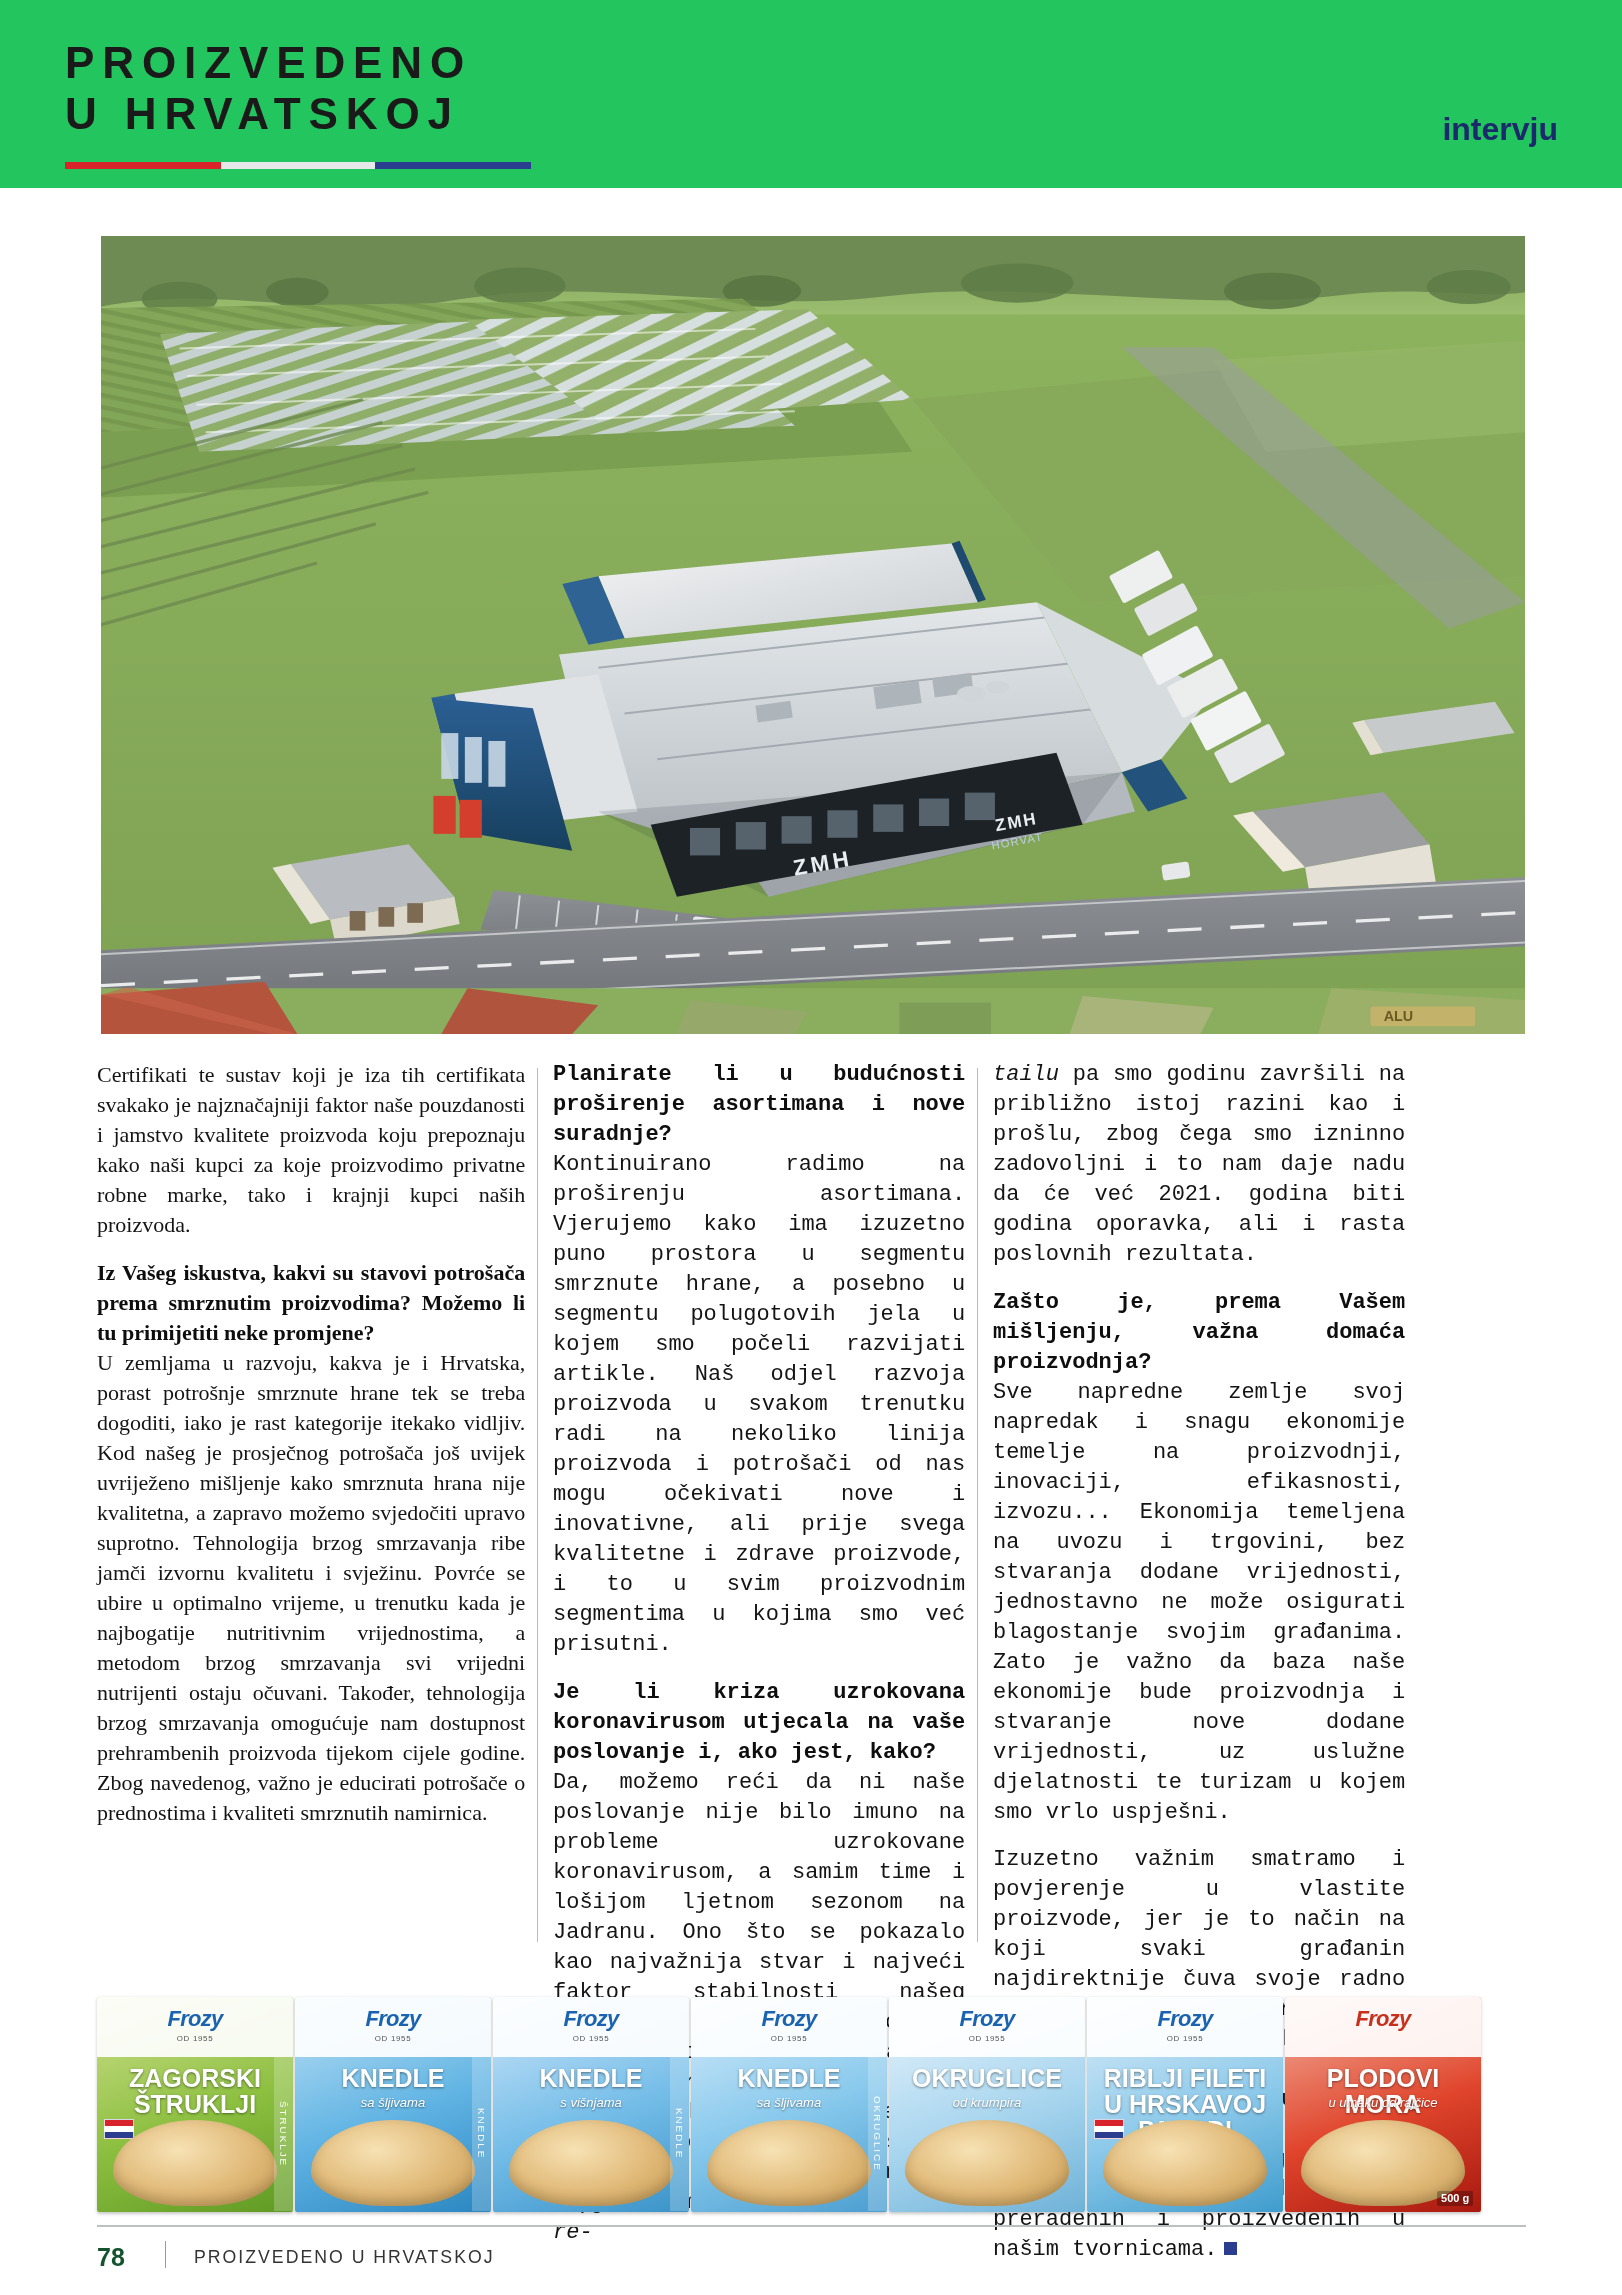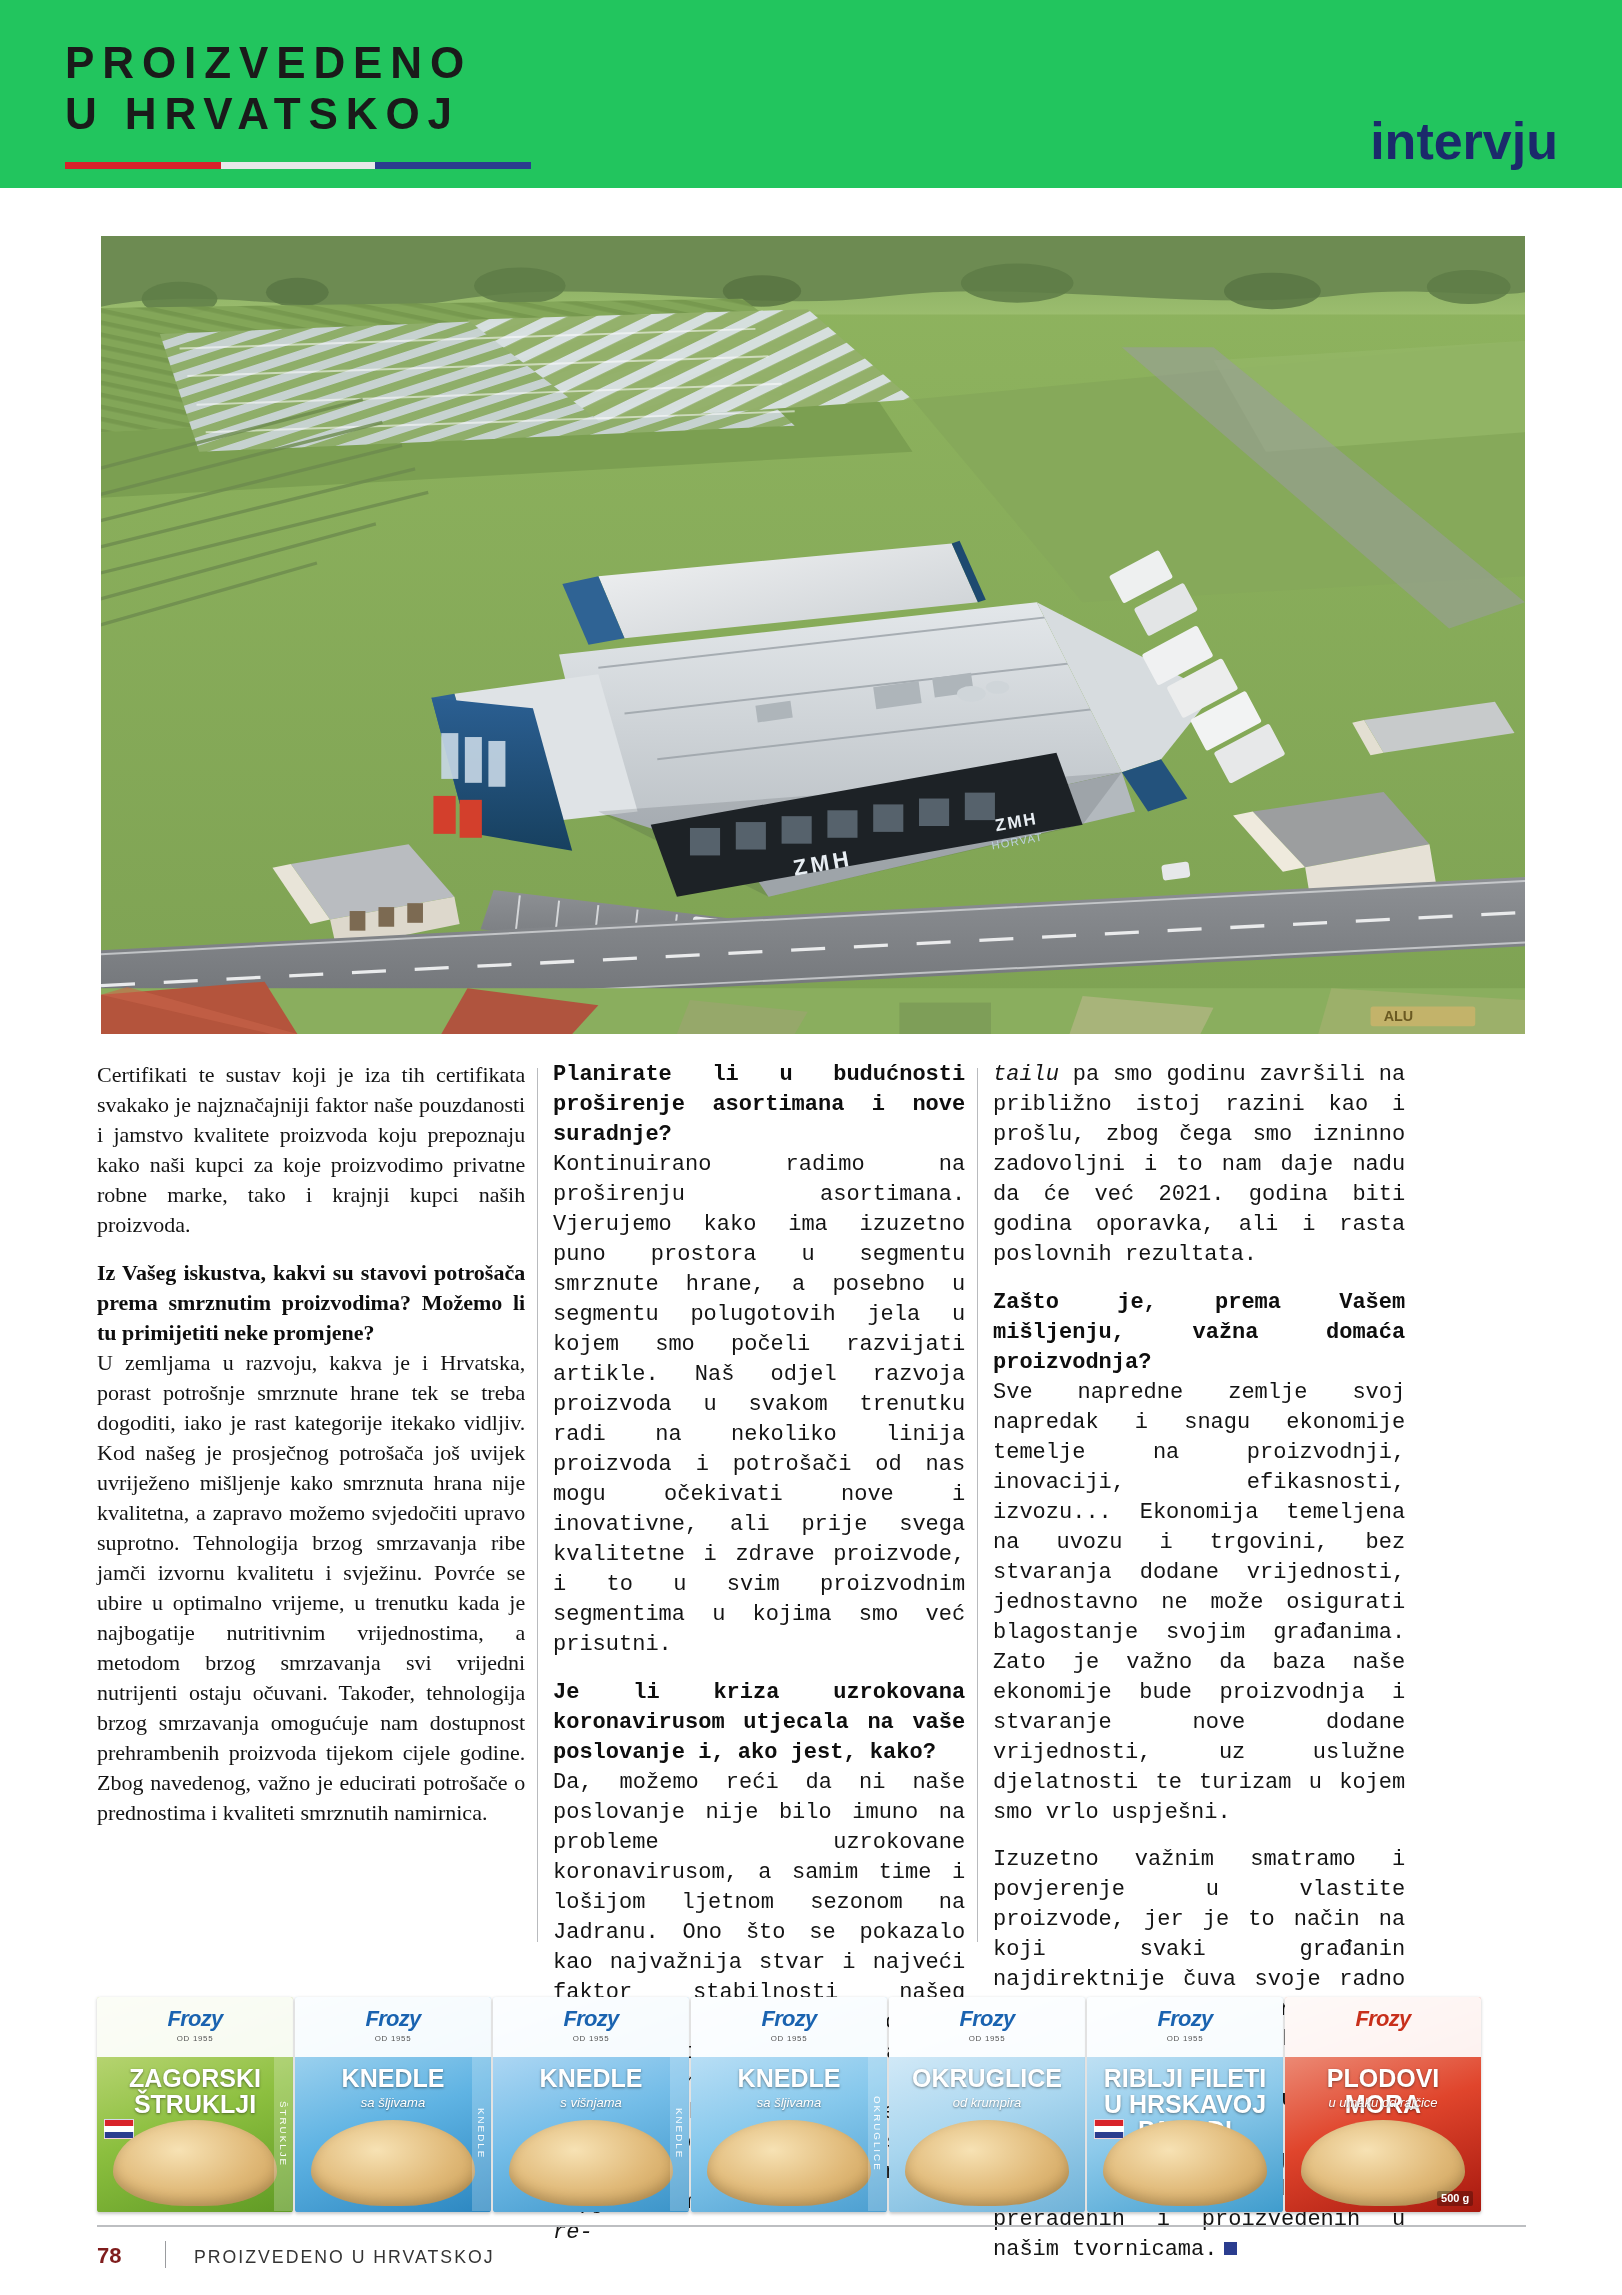--- a/index.html
+++ b/index.html
@@ -45,21 +45,21 @@
   }
   .rule-group > div { height: 7.2px; }
   .rule-red   { width: 33.4%; background: #d8232a; }
   .rule-white { width: 33.2%; background: #e7e8ea; }
   .rule-blue  { width: 33.4%; background: #2b3d8f; }
 
   .section-label {
     position: absolute;
     right: 65px; top: 111px;
     font-family: "Liberation Sans", sans-serif;
-    font-size: 52px;
+    font-size: 32px;
     font-weight: bold;
     color: #1b2a6b;
     letter-spacing: 0px;
   }
 
   
   .hero {
     position: absolute;
     left: 101px; top: 236px;
     width: 1424px; height: 798px;
@@ -243,22 +243,22 @@
     position: absolute;
     left: 97px; top: 0;
     width: 1429px; height: 2px;
     background: #bdbfc2;
   }
   .page-num {
     position: absolute;
     left: 97px; top: 18.3px;
     font-family: "Liberation Sans", sans-serif;
     font-weight: bold;
-    font-size: 22px;
-    color: #7f1d1d;
+    font-size: 25px;
+    color: #14532d;
   }
   .footer-sep {
     position: absolute;
     left: 165px; top: 15.7px;
     width: 1.3px; height: 27.5px;
     background: #9a9c9f;
   }
   .footer-title {
     position: absolute;
     left: 194px; top: 21.6px;

